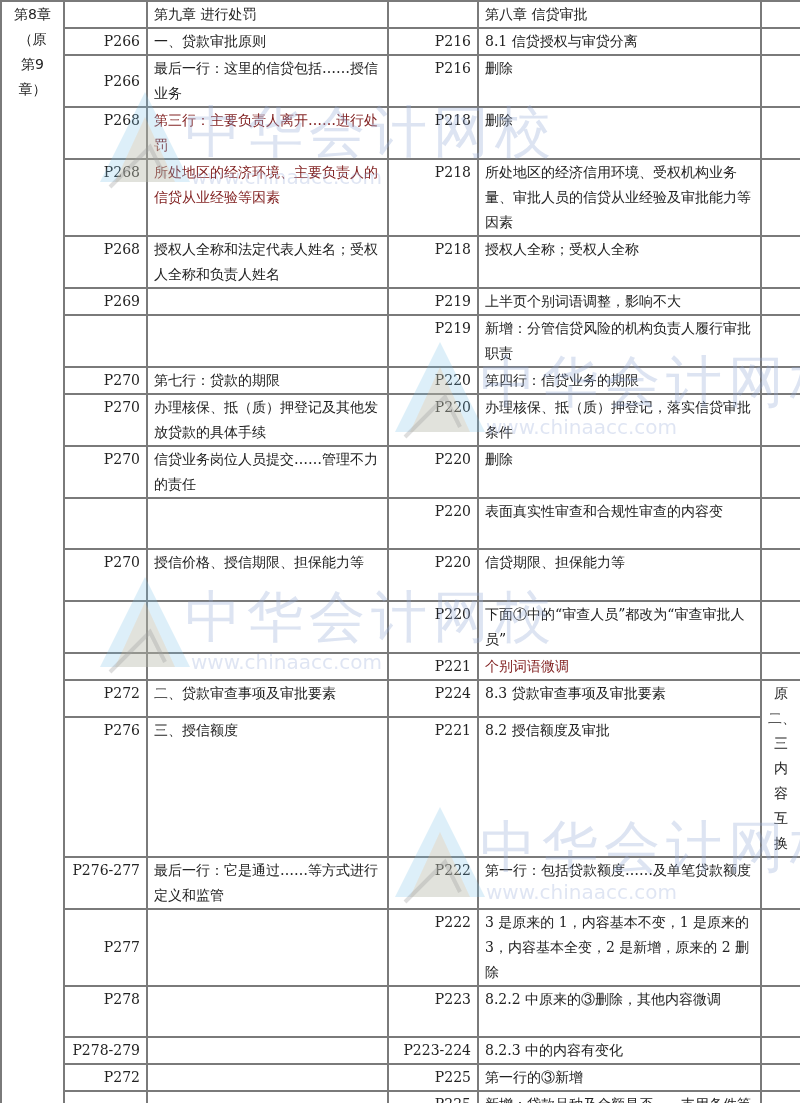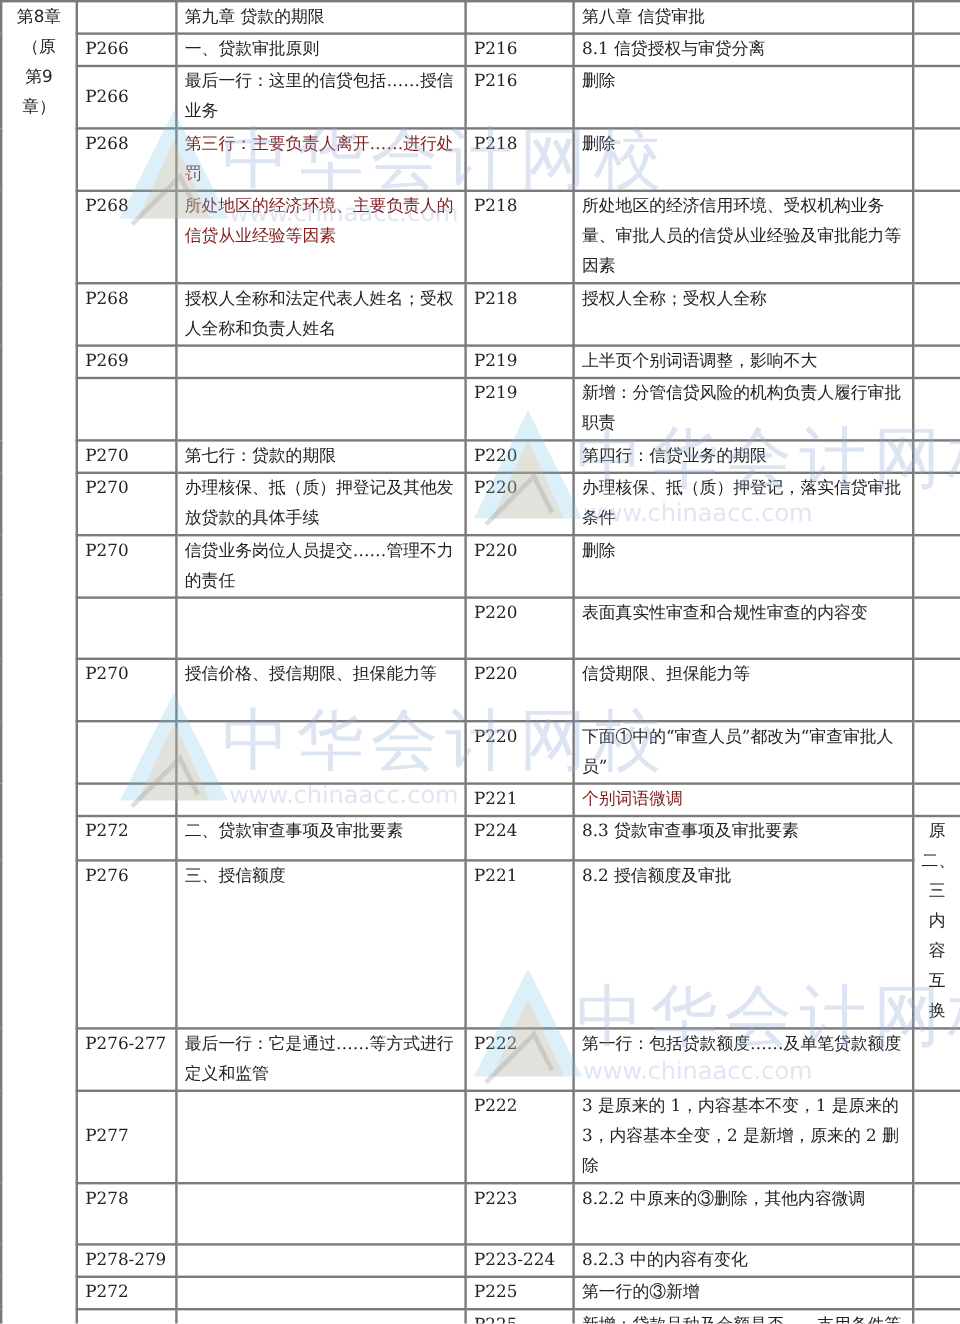--- a/index.html
+++ b/index.html
@@ -1,21 +1,21 @@
 <!DOCTYPE html>
 <html><head>
 <meta charset="utf-8">
 <style>
   html, body { margin: 0; padding: 0; background: #ffffff; }
   body { width: 800px; height: 1103px; position: relative; overflow: hidden;
          font-family: "DejaVu Serif", "Liberation Serif", serif; color: #222; }
   table.cmp { border-collapse: collapse; table-layout: fixed; position: absolute; left: 0; top: 0; width: 800px; }
   table.cmp td { border: 2px solid #7a7a7a; vertical-align: top; font-size: 14px; line-height: 25px; padding: 0 6px; overflow: hidden; }
   td.chap { vertical-align: middle; text-align: center; font-family: "DejaVu Sans", "Liberation Sans", sans-serif; font-size: 14px; line-height: 25px; padding: 0 4px; }
-  td.page { text-align: left; padding: 0 2px; }
+  td.page { text-align: right; padding: 0 2px; }
   td.page.mid { vertical-align: middle; }
   td.note { text-align: center; vertical-align: top; padding: 0 8px; }
   .red { color: #7f1d1d; }
   .wm { position: absolute; pointer-events: none; }
   .wm .cn { font-family: "DejaVu Sans", "Liberation Sans", sans-serif; font-size: 56px; color: rgba(150,170,215,0.32); letter-spacing: 6px; white-space: nowrap; }
   .wm .url { font-family: "DejaVu Sans", "Liberation Sans", sans-serif; font-size: 20px; color: rgba(150,170,215,0.30); white-space: nowrap; margin-top: -6px; margin-left: 6px; }
   .wm svg { position: absolute; left: -95px; top: -8px; }
 </style>
 </head>
 <body>
@@ -31,21 +31,21 @@
   </colgroup>
   <tbody id="tbody">
     <tr style="height:27px">
       <td class="chap" rowspan="24">
         <div>第8章</div>
         <div>（原</div>
         <div>第9</div>
         <div>章）</div>
       </td>
       <td class="page"></td>
-      <td>第九章  贷款的期限</td>
+      <td>第九章  进行处罚</td>
       <td class="page"></td>
       <td>第八章  信贷审批</td>
       <td></td>
     </tr>
   <tr style="height: 26px;">
         <td class="page">P266</td>
         <td>一、贷款审批原则</td>
         <td class="page">P216</td>
         <td>8.1 信贷授权与审贷分离</td>
         <td></td>

